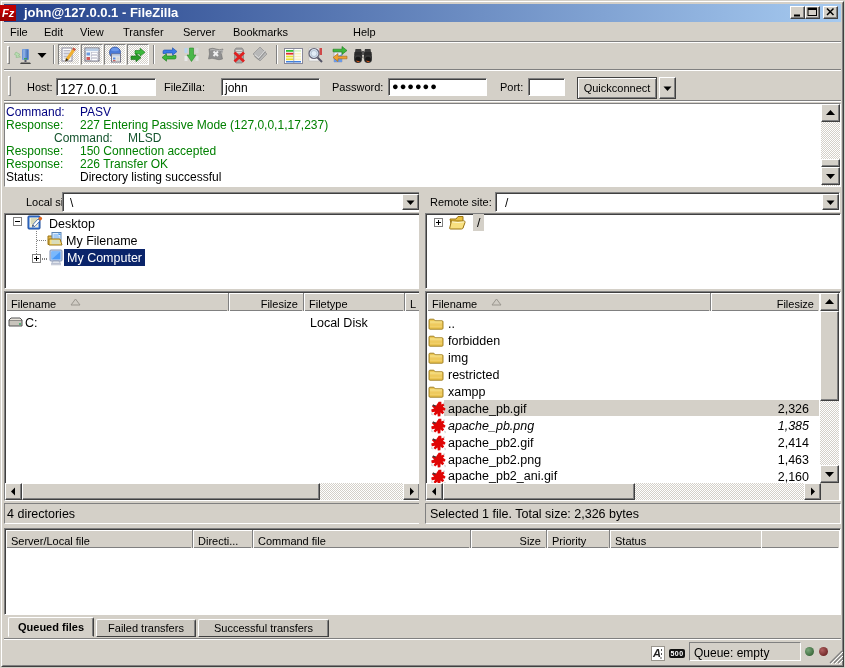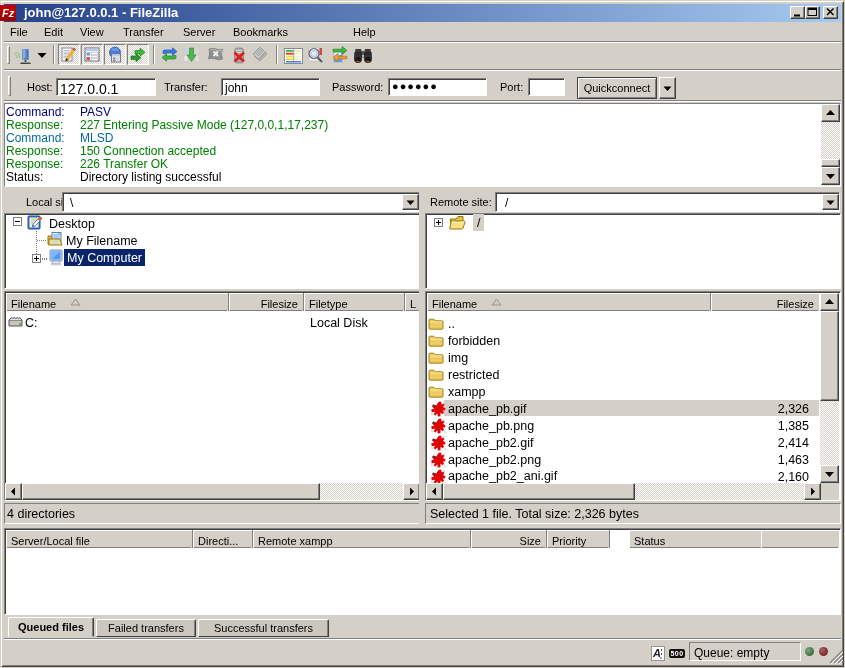--- a/index.html
+++ b/index.html
@@ -225,39 +225,39 @@
 <path d="M3 13.5 a2.5 2.5 0 0 0 4 1 z" fill="#e05818"></path>
       <path d="M13 13.5 a2.5 2.5 0 0 0 4 1 z" fill="#e05818"></path>
 <rect x="9" y="4" width="2" height="4" fill="#555"></rect>
 </svg>
   </div>
 <div class="abs" style="left:4px;top:69px;width:837px;height:2px;border-top:1px solid #808080;border-bottom:1px solid #fff;"></div>
 
 <div class="abs grip" style="left:8px;top:76px;height:20px;"></div>
 <div class="abs" style="left:27px;top:81px;">Host:</div>
 <div class="abs sunken" style="left:56px;top:78px;width:100px;height:18px;padding:2px 3px;font-size:14px;">127.0.0.1</div>
-<div class="abs" style="left:164px;top:81px;">Transfer:</div>
+<div class="abs" style="left:164px;top:81px;">FileZilla:</div>
 <div class="abs sunken" style="left:221px;top:78px;width:99px;height:18px;padding:2px 3px;font-size:12px;">john</div>
 <div class="abs" style="left:332px;top:81px;">Password:</div>
 <div class="abs sunken" style="left:388px;top:78px;width:99px;height:18px;padding:1px 3px;letter-spacing:1px;">●●●●●●</div>
 <div class="abs" style="left:500px;top:81px;">Port:</div>
 <div class="abs sunken" style="left:528px;top:78px;width:37px;height:18px;"></div>
 <div class="abs" style="left:577px;top:77px;width:80px;height:22px;background:#d4d0c8;border:1px solid #404040;box-shadow:inset 1px 1px 0 #fff, inset -1px -1px 0 #808080;text-align:center;padding-top:4px;">Quickconnect</div>
 <div class="abs raised" style="left:659px;top:77px;width:17px;height:22px;">
     <svg width="15" height="20">
       <path d="M3.5 8.5 L11.5 8.5 L7.5 13 Z" fill="#000"></path>
     </svg>
   </div>
 <div class="abs" style="left:4px;top:100px;width:837px;height:2px;border-top:1px solid #808080;border-bottom:1px solid #fff;"></div>
 
 <div class="abs sunkenflat" style="left:4px;top:103px;width:837px;height:84px;background:#fff;"></div>
 <div id="log" class="abs" style="left:6px;top:106px;width:810px;line-height:13px;">
 <div style="color:#000080;"><span style="display:inline-block;width:74px;">Command:</span>PASV</div>
 <div style="color:#008000;"><span style="display:inline-block;width:74px;">Response:</span>227 Entering Passive Mode (127,0,0,1,17,237)</div>
-<div style="color:#0369a1;"><span style="display:inline-block;width:74px;">Command:</span>MLSD</div>
+<div style="color:#14532d;padding-left:48px;"><span style="display:inline-block;width:74px;">Command:</span>MLSD</div>
 <div style="color:#008000;"><span style="display:inline-block;width:74px;">Response:</span>150 Connection accepted</div>
 <div style="color:#008000;"><span style="display:inline-block;width:74px;">Response:</span>226 Transfer OK</div>
 <div style="color:#000;"><span style="display:inline-block;width:74px;">Status:</span>Directory listing successful</div>
 </div>
 
 <div class="abs check" style="left:821px;top:104px;width:19px;height:82px;"></div>
 <div class="abs raised" style="left:821px;top:104px;width:19px;height:18px;">
     <svg width="17" height="16">
       <path d="M8.5 5 L13 10 L4 10 Z" fill="#000"></path>
     </svg>
@@ -452,21 +452,21 @@
       <span class="fn">xampp</span>
     </div>
   <div class="rrow" style="top:85px;padding-left:32px;">
       <span class="selbar"></span>
       <svg class="icon16 ap" width="16" height="16" viewBox="0 0 16 16">
         <use href="#apache"></use>
       </svg>
       <span class="fn">apache_pb.gif</span>
       <span class="fs">2,326</span>
     </div>
-  <div class="rrow" style="top:102px;">
+  <div class="rrow" style="top:102px;font-style:italic;">
       <svg class="icon16 ap" width="16" height="16" viewBox="0 0 16 16">
         <use href="#apache"></use>
       </svg>
       <span class="fn">apache_pb.png</span>
       <span class="fs">1,385</span>
     </div>
   <div class="rrow" style="top:119px;">
       <svg class="icon16 ap" width="16" height="16" viewBox="0 0 16 16">
         <use href="#apache"></use>
       </svg>
@@ -515,24 +515,24 @@
       <path d="M6 3.5 L10 7.5 L6 11.5 Z" fill="#000"></path>
     </svg>
   </div>
 
 <div class="abs sunkenflat" style="left:425px;top:503px;width:416px;height:21px;background:#d4d0c8;padding:3px 4px;font-size:12.5px;">Selected 1 file. Total size: 2,326 bytes</div>
 
 <div class="abs sunkenflat" style="left:4px;top:528px;width:837px;height:87px;background:#fff;box-shadow: inset 1px 1px 0 #404040;"></div>
 <div class="abs" style="left:6px;top:530px;width:833px;height:18px;">
   <div class="hdrcell" style="left:0;width:187px;">Server/Local file</div>
   <div class="hdrcell" style="left:187px;width:60px;">Directi...</div>
-  <div class="hdrcell" style="left:247px;width:218px;">Remote xampp</div>
+  <div class="hdrcell" style="left:247px;width:218px;">Command file</div>
   <div class="hdrcell" style="left:465px;width:76px;text-align:right;">Size</div>
   <div class="hdrcell" style="left:541px;width:63px;">Priority</div>
-  <div class="hdrcell" style="left:623px;width:167px;">Status</div>
+  <div class="hdrcell" style="left:604px;width:167px;">Status</div>
   <div class="hdrcell" style="left:755px;width:78px;border-right:none;"></div>
 </div>
 
 <div class="abs" style="left:4px;top:616px;width:837px;height:22px;background:#d4d0c8;"></div>
 <div class="abs" style="left:8px;top:617px;width:86px;height:20px;border:1px solid;border-color:#fff #404040 #d4d0c8 #fff;box-shadow:inset -1px 0 0 #808080;background:#d4d0c8;border-radius:2px 2px 0 0;text-align:center;padding-top:3px;font-weight:bold;">Queued files</div>
 <div class="abs" style="left:96px;top:619px;width:100px;height:18px;border:1px solid;border-color:#fff #404040 #404040 #fff;box-shadow:inset -1px 0 0 #808080;background:#cbc7bf;border-radius:2px 2px 0 0;text-align:center;padding-top:2px;">Failed transfers</div>
 <div class="abs" style="left:198px;top:619px;width:131px;height:18px;border:1px solid;border-color:#fff #404040 #404040 #fff;box-shadow:inset -1px 0 0 #808080;background:#cbc7bf;border-radius:2px 2px 0 0;text-align:center;padding-top:2px;">Successful transfers</div>
 
 <div class="abs" style="left:4px;top:638px;width:837px;height:2px;border-top:1px solid #808080;border-bottom:1px solid #fff;"></div>
 <div class="abs" style="left:4px;top:640px;width:837px;height:24px;background:#d4d0c8;"></div>

